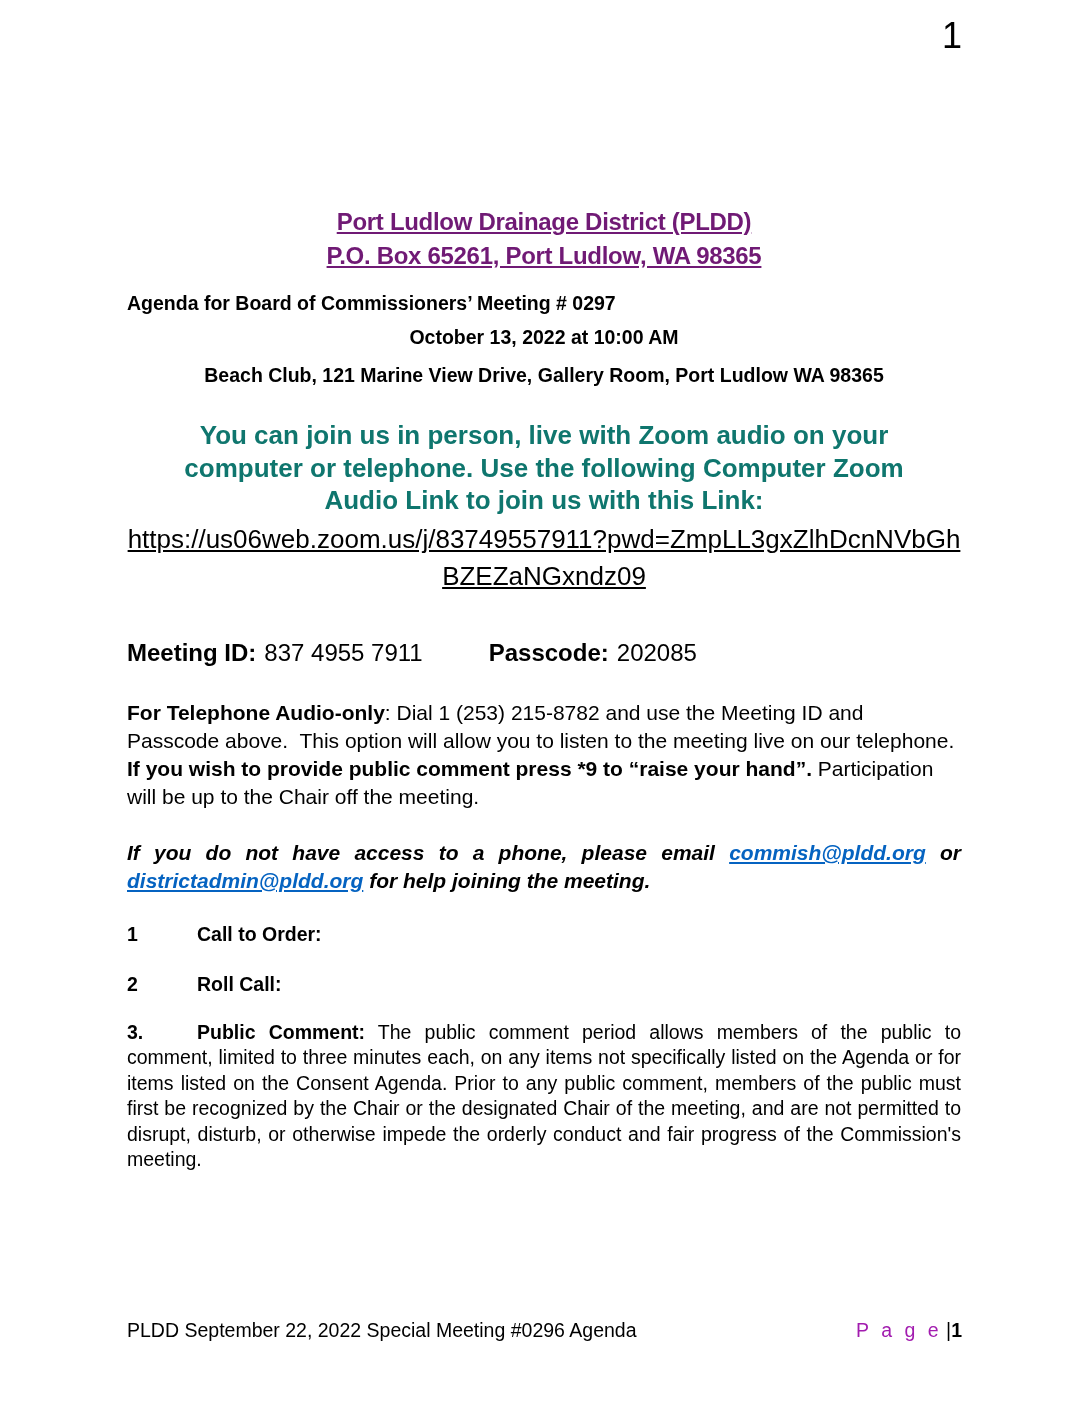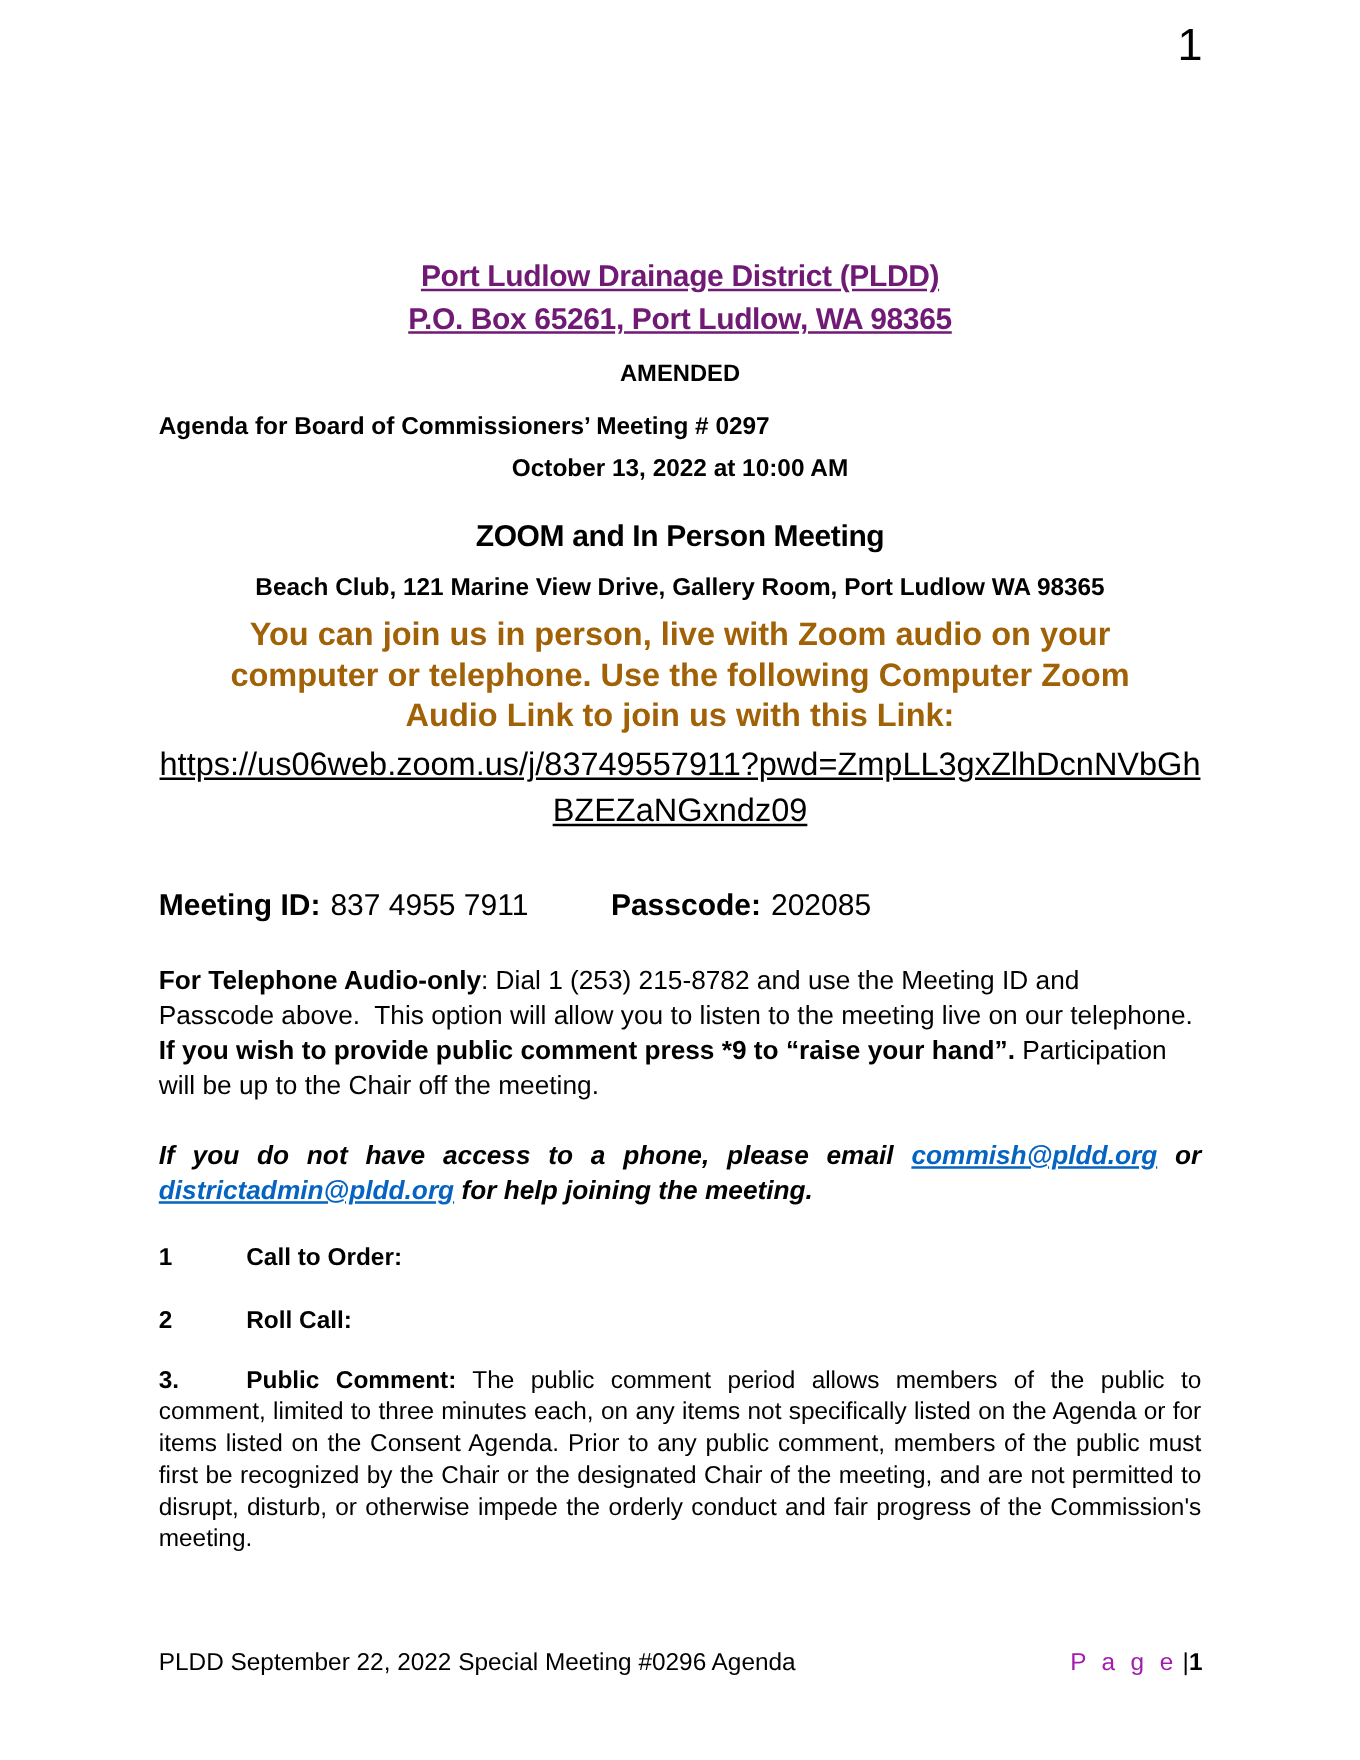--- a/index.html
+++ b/index.html
@@ -58,24 +58,24 @@
     margin-top: 28px;
     letter-spacing: -0.3px;
   }
   .location-line {
     text-align: center; font-weight: bold;
     font-size: 19.5px; line-height: 23px;
     margin-top: 15px;
   }
   .invite-para {
     text-align: center;
-    color: #a16207;
+    color: #0f766e;
     font-weight: bold;
     font-size: 26px; line-height: 32.5px;
-    margin-top: 9px;
+    margin-top: 32px;
     white-space: pre-line;
   }
   .zoom-link {
     display: block;
     text-align: center;
     color: #000000;
     font-size: 26px; line-height: 37px;
     margin-top: 4px;
     white-space: pre-line;
     text-decoration: underline;
@@ -140,25 +140,23 @@
 
 <div class="page">
 
   <div class="corner-num">1</div>
 
   <div class="content">
 
     <div class="org-title">Port Ludlow Drainage District (PLDD)</div>
     <div class="org-title">P.O. Box 65261, Port Ludlow, WA 98365</div>
 
-    <div class="amended">AMENDED</div>
     <div class="agenda-line">Agenda for Board of Commissioners’ Meeting # 0297</div>
     <div class="date-line">October 13, 2022 at 10:00 AM</div>
 
-    <div class="zoom-heading">ZOOM and In Person Meeting</div>
     <div class="location-line">Beach Club, 121 Marine View Drive, Gallery Room, Port Ludlow WA 98365</div>
 
     <div class="invite-para">You can join us in person, live with Zoom audio on your
 computer or telephone. Use the following Computer Zoom
 Audio Link to join us with this Link:</div>
 
     <a class="zoom-link">https://us06web.zoom.us/j/83749557911?pwd=ZmpLL3gxZlhDcnNVbGh
 BZEZaNGxndz09</a>
 
     <div class="meeting-id-line">

